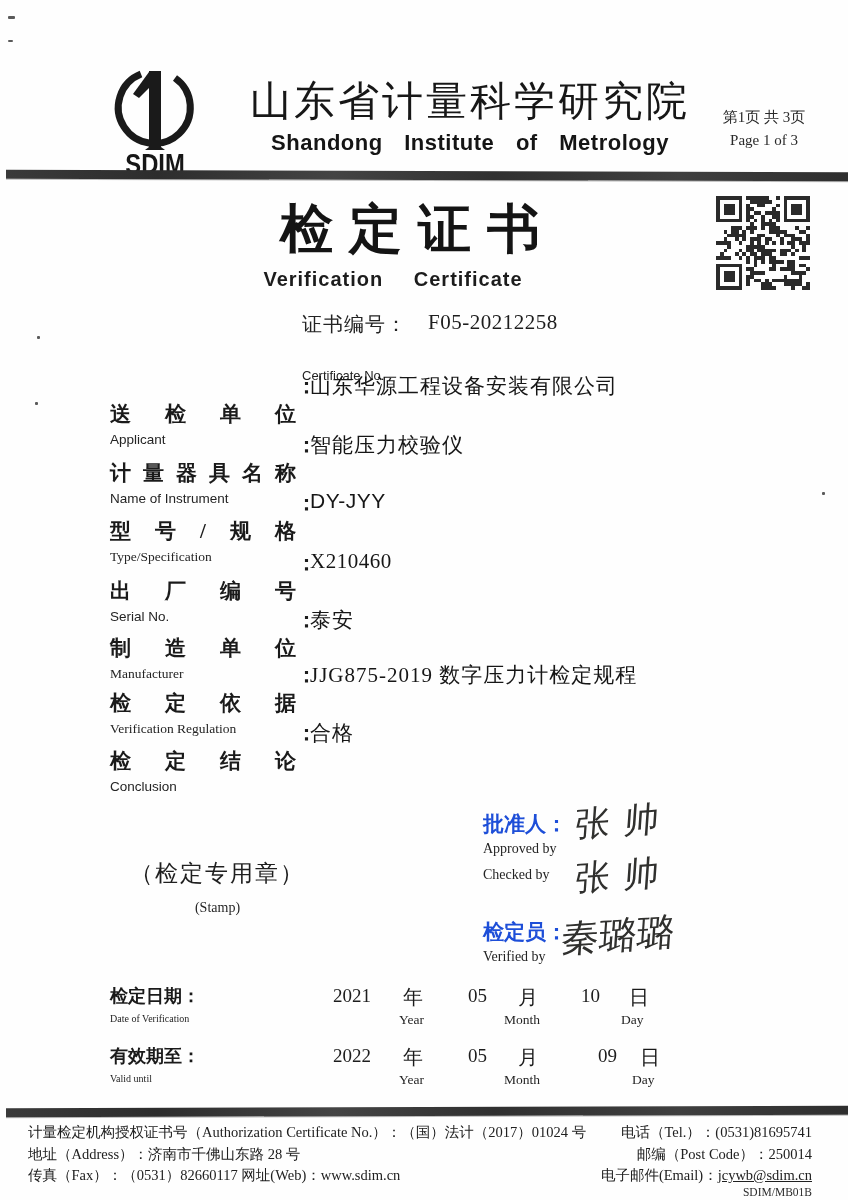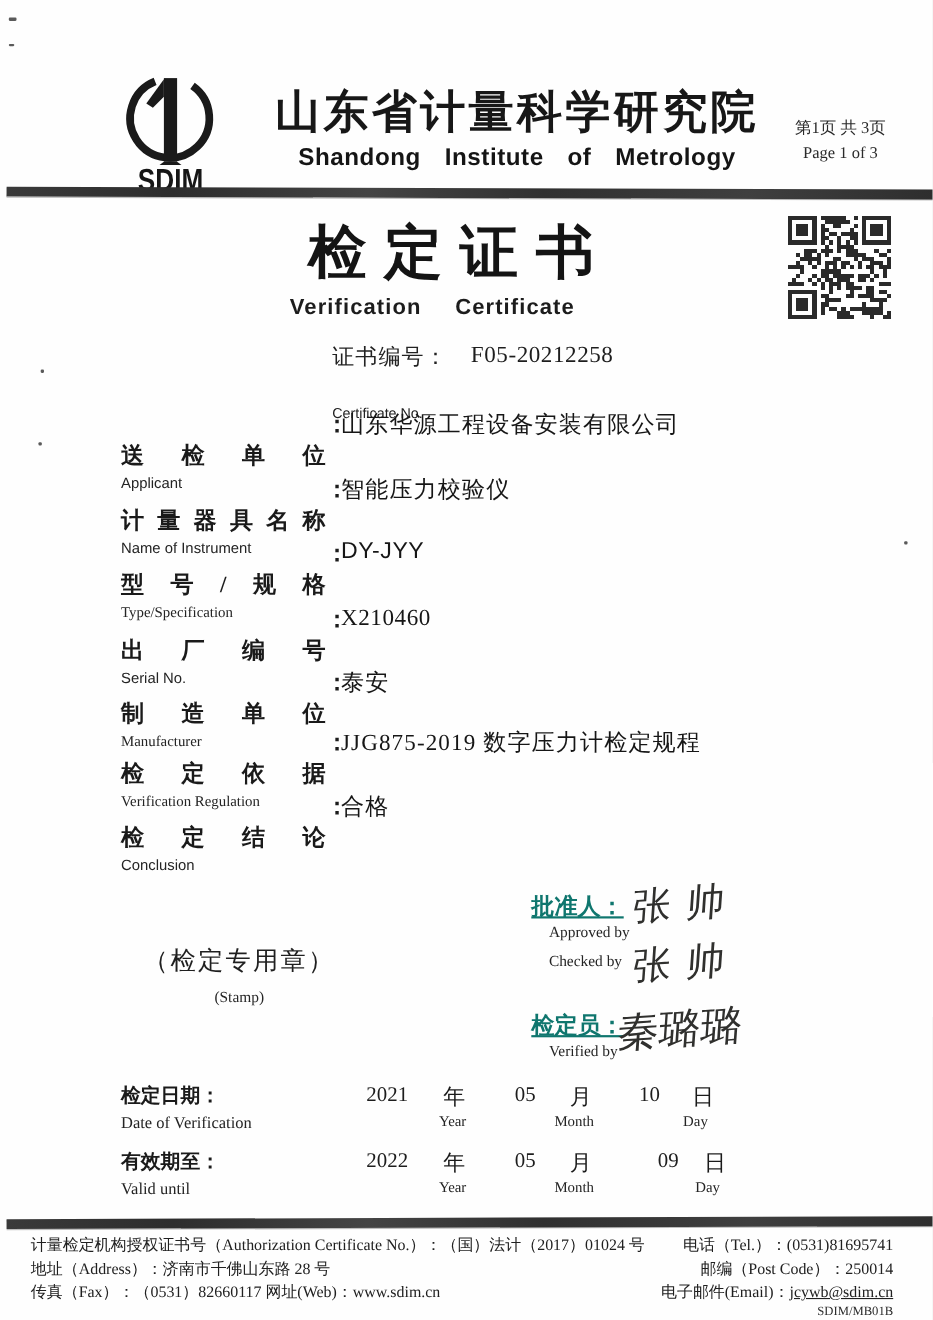--- a/index.html
+++ b/index.html
@@ -10,21 +10,21 @@
     background:#fefefe; overflow:hidden; color:#1c1c1c;
   }
   .abs { position:absolute; }
   .sans { font-family:"Liberation Sans","DejaVu Sans",sans-serif; }
   .serif { font-family:"Liberation Serif","DejaVu Serif",serif; }
 
   
   .logo-box { left:90px; top:68px; width:130px; text-align:center; }
   .logo-text { font-family:"Liberation Sans","DejaVu Sans",sans-serif; font-weight:bold;
                font-size:29px; color:#161616; transform:scaleX(.82); letter-spacing:0px; margin-top:-6px; }
-  .inst-cn { left:240px; top:74px; width:460px; text-align:center; font-weight:bold;
+  .inst-cn { left:240px; top:74px; width:460px; text-align:center; font-weight:normal;
              font-size:41px; letter-spacing:3px; color:#171717; }
   .inst-en { left:240px; top:130px; width:460px; text-align:center; font-weight:bold;
              font-size:22px; word-spacing:15px; letter-spacing:.5px; color:#151515; }
   .page-info { left:694px; top:106px; width:140px; text-align:center; line-height:23px;
                font-size:15px; color:#2a2a2a; }
 
   
   .bar { left:6px; width:842px; height:9px;
          background:linear-gradient(90deg,#3a3a3a,#2d2d2d 18%,#444 39%,#303030 58%,#3f3f3f 80%,#2e2e2e);
          box-shadow:0 1px 0 rgba(0,0,0,.25); }
@@ -50,29 +50,29 @@
   .cn-just { display:inline-block; width:186px; text-align:justify; text-align-last:justify;
              font-size:21px; font-weight:600; color:#1a1a1a; vertical-align:top;margin-top:28px; }
   .colon { font-size:21px; font-weight:600; }
   .f-sub { font-size:13.5px; color:#242424; margin-top:4px; }
   .f-val { position:absolute; left:200px; top:0; font-size:21px; color:#161616; letter-spacing:1px; white-space:nowrap; }
   .f-val.latin { letter-spacing:.5px; }
 
   
   .stamp-cn { left:130px; top:858px; font-size:23px; letter-spacing:2px; color:#1f1f1f; }
   .stamp-en { left:130px; top:900px; width:175px; text-align:center; font-size:14px; color:#262626; }
-  .sig-label { font-size:21px; color:#0f766e; font-weight:600;text-decoration:underline; }
-  .sig-sub { font-size:14px; color:#242424; margin-top:3px; margin-left:16px; }
+  .sig-label { font-size:21px; color:#1d4ed8; font-weight:600; }
+  .sig-sub { font-size:14px; color:#242424; margin-top:3px; margin-left:0; }
   .sig-name { position:absolute; left:92px; top:-12px; font-size:35px; color:#30302e;
               transform:rotate(-4deg) skewX(-8deg); white-space:nowrap; }
   .sig-name.wide { letter-spacing:14px; }
 
   
   .date-label { font-size:18px; font-weight:600; color:#1a1a1a; }
-  .date-sub { font-size:15px; color:#242424; margin-top:5px; }
+  .date-sub { font-size:10px; color:#242424; margin-top:5px; }
   .dt { position:absolute; top:1px; font-size:19px; color:#1d1d1d; }
   .dt-cn { position:absolute; top:0; font-size:20px; color:#1a1a1a; }
   .dt-sub { position:absolute; top:28px; font-size:13.5px; color:#242424; }
 
   
   .foot-left { left:28px; top:1122px; width:580px; font-size:14.5px; line-height:21.5px; color:#202020; }
   .foot-right { left:520px; top:1122px; width:292px; text-align:right; font-size:14.5px;
                 line-height:21.5px; color:#202020; }
   .u { text-decoration:underline; }
   .form-code { left:676px; top:1186px; width:136px; text-align:right; font-size:11.5px; color:#2b2b2b; }

